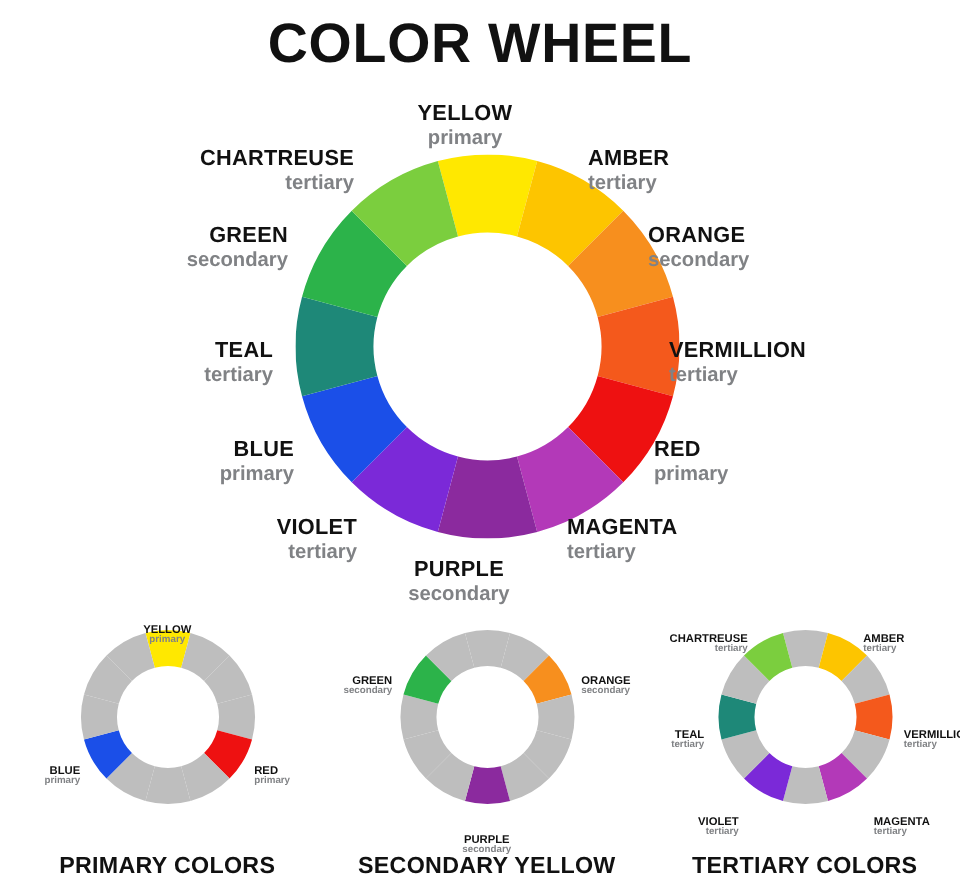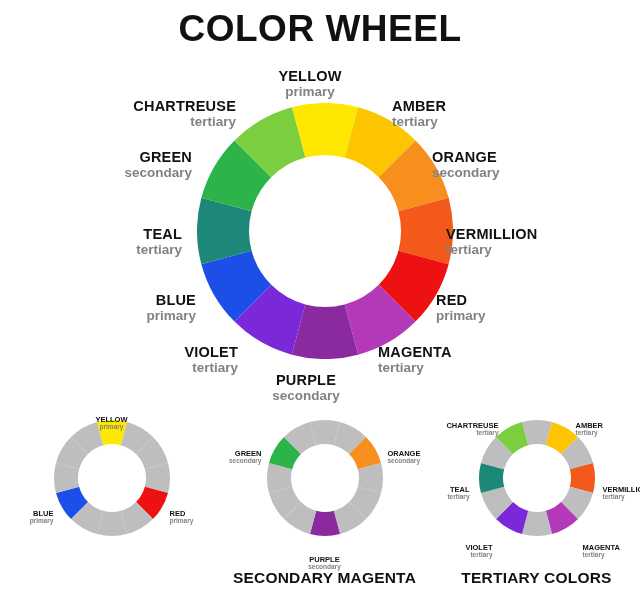--- a/index.html
+++ b/index.html
@@ -222,20 +222,21 @@
           </svg><div class="mlabel c" style="top: 2px; left: 40px; width: 120px;">
             <span class="name">YELLOW</span>
             <span class="kind">primary</span>
           </div><div class="mlabel r" style="top: 96px; left: 158px;">
             <span class="name">RED</span>
             <span class="kind">primary</span>
           </div><div class="mlabel l" style="top: 96px; left: 0px; width: 42px;">
             <span class="name">BLUE</span>
             <span class="kind">primary</span>
           </div></div>
+        <div class="mini-caption">PRIMARY COLORS</div>
       </div>
       <div class="mini-block" style="left: 218px;">
         <div class="mini-wheel-wrap" style="top: 16px; width: 200px; height: 128px;"><svg width="200" height="128" viewBox="0 0 200 128">
             <path d="M 84.98849538405379 7.976302075234038 A 58 58 0 0 1 115.01150461594621 7.976302075234038 L 108.7998475334857 31.15852190617168 A 34 34 0 0 0 91.2001524665143 31.15852190617168 Z" fill="#BEBEBE"></path>
             <path d="M 115.01150461594621 7.976302075234038 A 58 58 0 0 1 141.01219330881975 22.987806691180246 L 124.04163056034261 39.95836943965739 A 34 34 0 0 0 108.7998475334857 31.15852190617168 Z" fill="#BEBEBE"></path>
             <path d="M 141.01219330881975 22.987806691180246 A 58 58 0 0 1 156.02369792476597 48.9884953840538 L 132.84147809382833 55.2001524665143 A 34 34 0 0 0 124.04163056034261 39.95836943965739 Z" fill="#F78F1E"></path>
             <path d="M 156.02369792476597 48.9884953840538 A 58 58 0 0 1 156.02369792476597 79.01150461594621 L 132.84147809382833 72.7998475334857 A 34 34 0 0 0 132.84147809382833 55.2001524665143 Z" fill="#BEBEBE"></path>
             <path d="M 156.02369792476597 79.01150461594621 A 58 58 0 0 1 141.01219330881975 105.01219330881975 L 124.04163056034261 88.04163056034261 A 34 34 0 0 0 132.84147809382833 72.7998475334857 Z" fill="#BEBEBE"></path>
             <path d="M 141.01219330881975 105.01219330881975 A 58 58 0 0 1 115.01150461594621 120.02369792476597 L 108.7998475334857 96.84147809382833 A 34 34 0 0 0 124.04163056034261 88.04163056034261 Z" fill="#BEBEBE"></path>
             <path d="M 115.01150461594621 120.02369792476597 A 58 58 0 0 1 84.98849538405379 120.02369792476597 L 91.2001524665143 96.84147809382833 A 34 34 0 0 0 108.7998475334857 96.84147809382833 Z" fill="#8B2A9E"></path>
@@ -247,21 +248,21 @@
           </svg><div class="mlabel l" style="top: 36px; left: 0px; width: 37px;">
             <span class="name">GREEN</span>
             <span class="kind">secondary</span>
           </div><div class="mlabel r" style="top: 36px; left: 163px;">
             <span class="name">ORANGE</span>
             <span class="kind">secondary</span>
           </div><div class="mlabel c" style="top: 142px; left: 40px; width: 120px;">
             <span class="name">PURPLE</span>
             <span class="kind">secondary</span>
           </div></div>
-        <div class="mini-caption">SECONDARY MAGENTA</div>
+        <div class="mini-caption">SECONDARY YELLOW</div>
       </div>
       <div class="mini-block" style="left: 430px;">
         <div class="mini-wheel-wrap" style="top: 16px; width: 200px; height: 128px;"><svg width="200" height="128" viewBox="0 0 200 128">
             <path d="M 84.98849538405379 7.976302075234038 A 58 58 0 0 1 115.01150461594621 7.976302075234038 L 108.7998475334857 31.15852190617168 A 34 34 0 0 0 91.2001524665143 31.15852190617168 Z" fill="#BEBEBE"></path>
             <path d="M 115.01150461594621 7.976302075234038 A 58 58 0 0 1 141.01219330881975 22.987806691180246 L 124.04163056034261 39.95836943965739 A 34 34 0 0 0 108.7998475334857 31.15852190617168 Z" fill="#FDC500"></path>
             <path d="M 141.01219330881975 22.987806691180246 A 58 58 0 0 1 156.02369792476597 48.9884953840538 L 132.84147809382833 55.2001524665143 A 34 34 0 0 0 124.04163056034261 39.95836943965739 Z" fill="#BEBEBE"></path>
             <path d="M 156.02369792476597 48.9884953840538 A 58 58 0 0 1 156.02369792476597 79.01150461594621 L 132.84147809382833 72.7998475334857 A 34 34 0 0 0 132.84147809382833 55.2001524665143 Z" fill="#F4591C"></path>
             <path d="M 156.02369792476597 79.01150461594621 A 58 58 0 0 1 141.01219330881975 105.01219330881975 L 124.04163056034261 88.04163056034261 A 34 34 0 0 0 132.84147809382833 72.7998475334857 Z" fill="#BEBEBE"></path>
             <path d="M 141.01219330881975 105.01219330881975 A 58 58 0 0 1 115.01150461594621 120.02369792476597 L 108.7998475334857 96.84147809382833 A 34 34 0 0 0 124.04163056034261 88.04163056034261 Z" fill="#B339B8"></path>
             <path d="M 115.01150461594621 120.02369792476597 A 58 58 0 0 1 84.98849538405379 120.02369792476597 L 91.2001524665143 96.84147809382833 A 34 34 0 0 0 108.7998475334857 96.84147809382833 Z" fill="#BEBEBE"></path>

